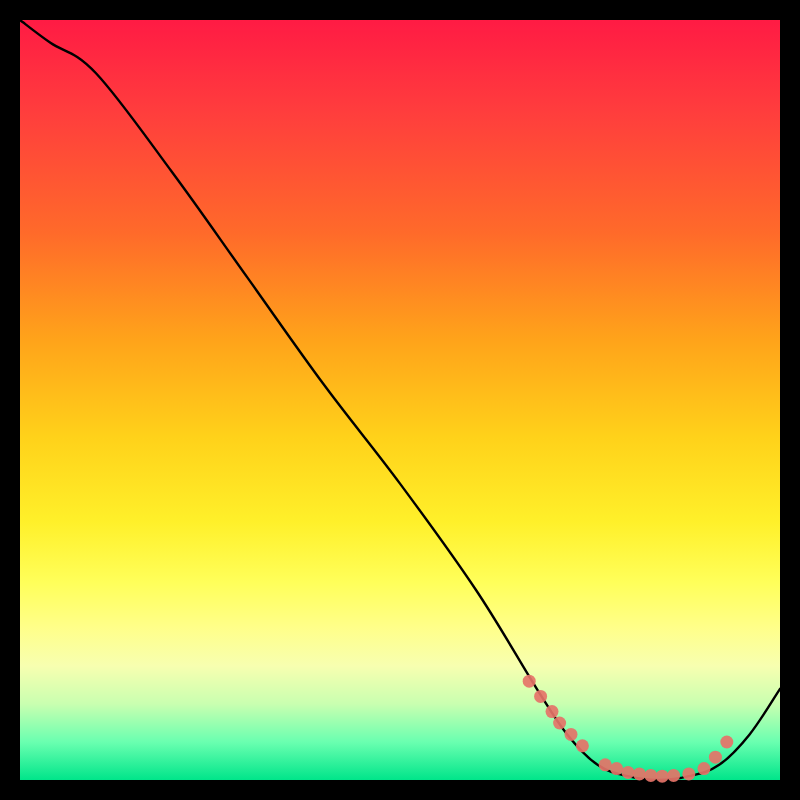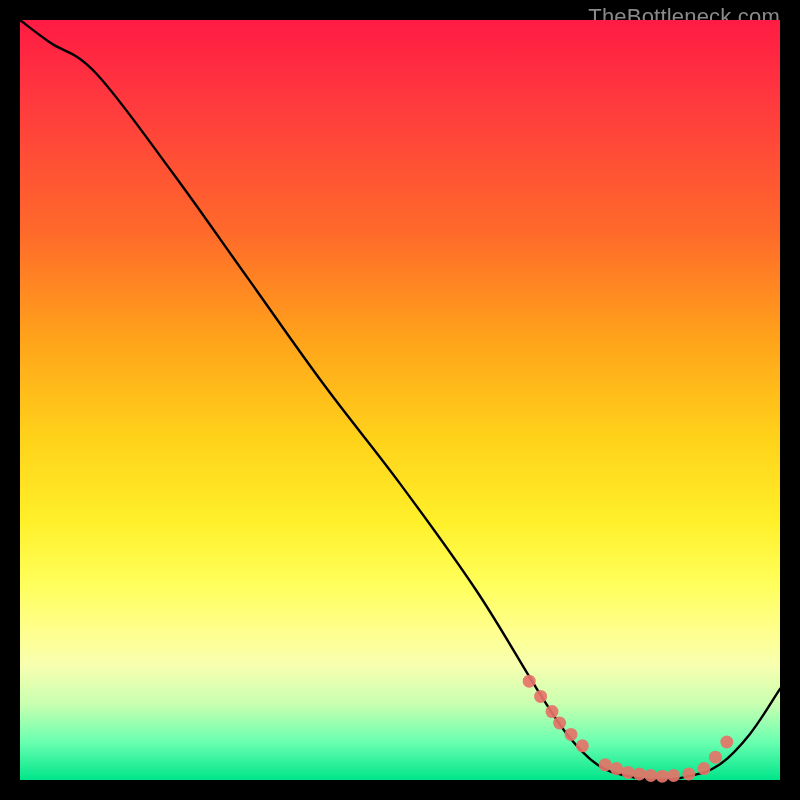--- a/index.html
+++ b/index.html
@@ -36,21 +36,20 @@
   svg.curve {
     position: absolute; left: 0; top: 0;
     width: 100%; height: 100%;
     overflow: visible;
   }
 </style>
 </head>
 <body>
 
 <div class="frame">
-  <div class="watermark">TheBottleneck.com</div>
   <div class="plot">
     <svg class="curve" viewBox="0 0 760 760" preserveAspectRatio="none">
       <path id="curve-path" fill="none" stroke="#000" stroke-width="2.4" stroke-linecap="round" stroke-linejoin="round" d="M 0 0 C 5.472 4.1040000000000125, 16.720000000000002 13.22400000000008, 30.400000000000002 22.800000000000068 C 44.08 32.376000000000055, 54.112 29.943999999999946, 76 53.19999999999993 C 97.888 76.45599999999992, 124.64 115.064, 152 152 C 179.36 188.936, 200.64 220.09599999999998, 228 258.4 C 255.36 296.70399999999995, 276.64 327.86400000000003, 304 364.8 C 331.36 401.736, 352.64 426.664, 380 463.59999999999997 C 407.36 500.53599999999994, 431.376 533.064, 456 570 C 480.624 606.936, 500.38400000000007 642.808, 516.8000000000001 668.8 C 533.216 694.7919999999999, 536.256 700.72, 547.1999999999999 714.4 C 558.1439999999999 728.0799999999999, 566.6560000000001 737.276, 577.6 744.8 C 588.544 752.324, 597.056 753.464, 608 756.2 C 618.944 758.936, 627.456 760, 638.4 760 C 649.3439999999999 760, 657.856 758.936, 668.8 756.2 C 679.7439999999999 753.464, 688.2560000000001 752.324, 699.2 744.8 C 710.144 737.276, 718.6560000000001 728.0799999999999, 729.6 714.4 C 740.544 700.72, 754.528 677.0079999999999, 760 668.8"></path>
       <g id="marker-group">
           <circle cx="509.20000000000005" cy="661.2" r="6.5" fill="#e57368" fill-opacity="0.92"></circle>
           <circle cx="520.6" cy="676.4" r="6.5" fill="#e57368" fill-opacity="0.92"></circle>
           <circle cx="532" cy="691.6" r="6.5" fill="#e57368" fill-opacity="0.92"></circle>
           <circle cx="539.6" cy="703" r="6.5" fill="#e57368" fill-opacity="0.92"></circle>
           <circle cx="551" cy="714.4" r="6.5" fill="#e57368" fill-opacity="0.92"></circle>
           <circle cx="562.4" cy="725.8" r="6.5" fill="#e57368" fill-opacity="0.92"></circle>

